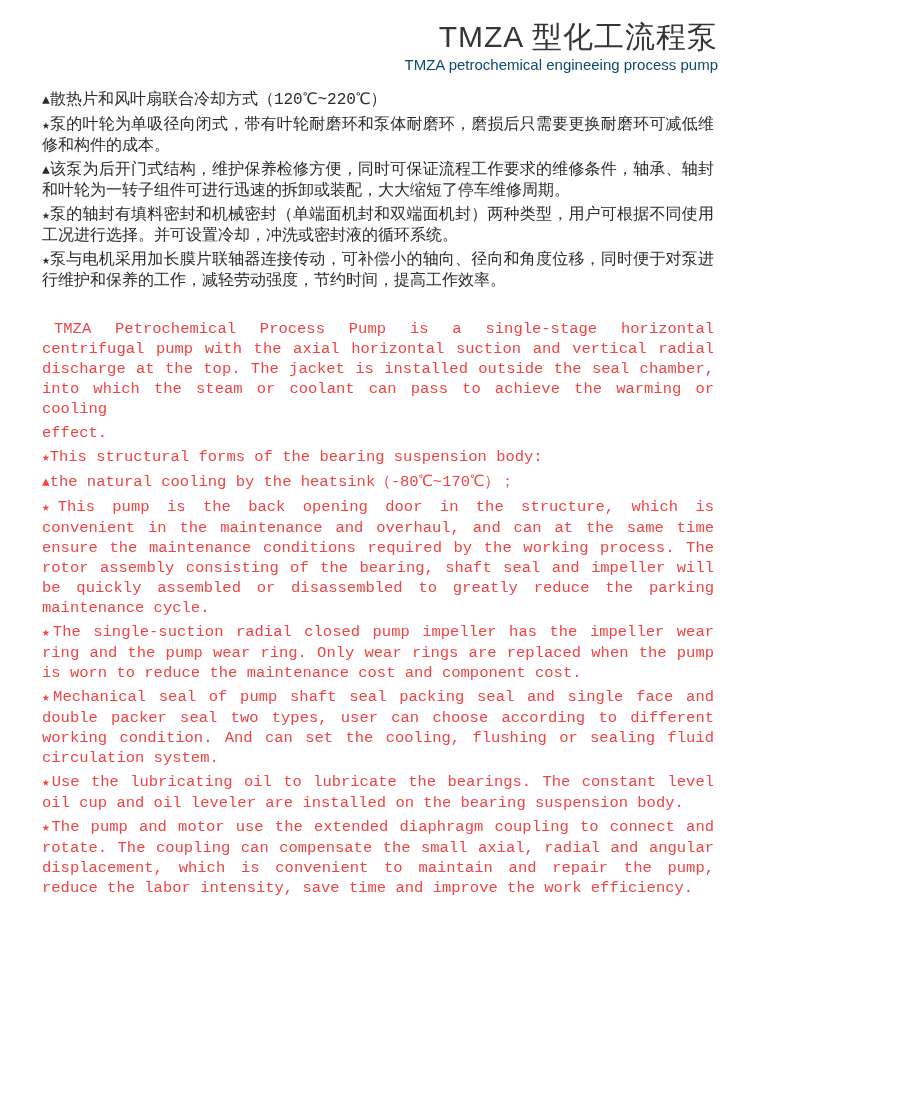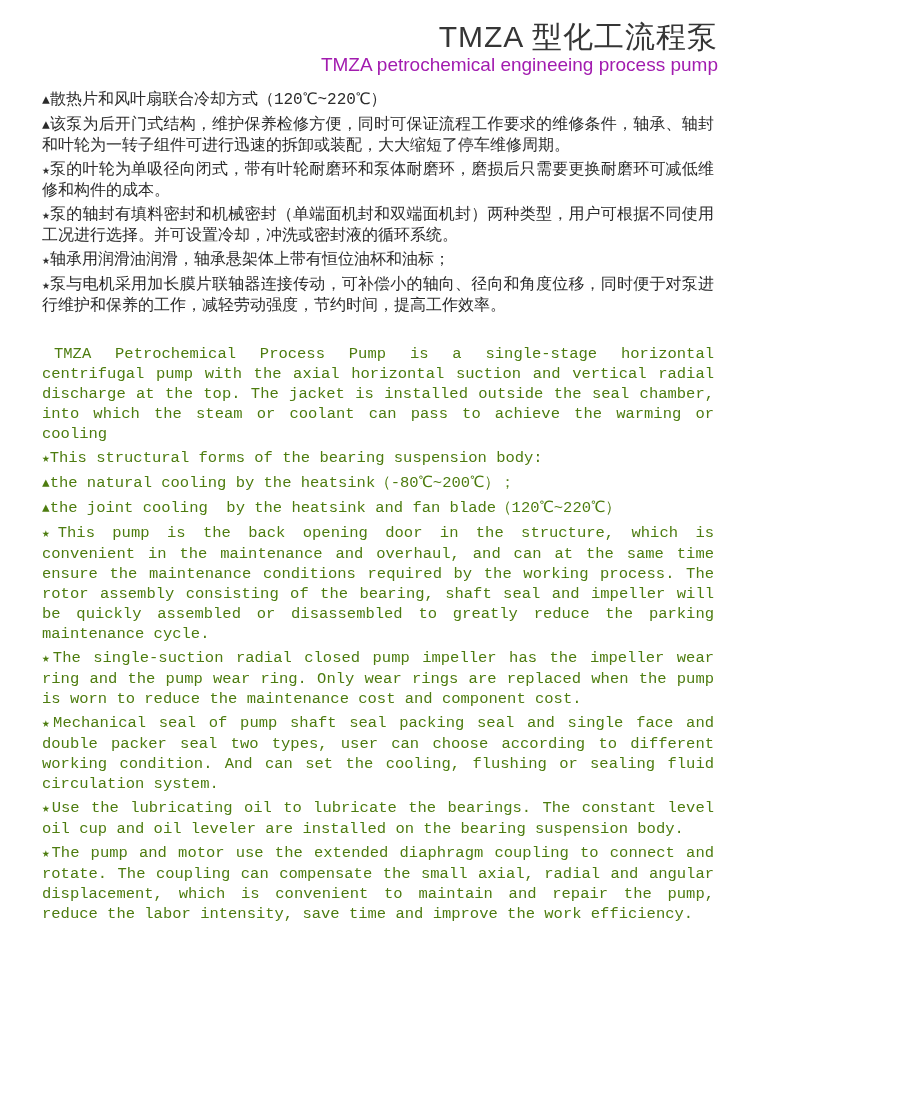--- a/index.html
+++ b/index.html
@@ -24,44 +24,44 @@
   .doc-title {
     margin: 0;
     font-size: 30px;
     line-height: 34px;
     font-weight: 500;
     letter-spacing: 1px;
     color: #363636;
   }
   .doc-subtitle {
     margin: 0;
-    font-size: 19px;
+    font-size: 15px;
     line-height: 22px;
     font-weight: 500;
-    color: #a21caf;
+    color: #0c4a6e;
   }
   .doc-body {
     margin-top: 14px;
   }
   .line {
     margin: 4px;
     line-height: 20px;
     text-align: justify;
     font-family: Liberation Mono, monospace;
   }
   .cn-section .line {
     font-size: 16px;
     color: #2b2b2b;
   }
   .en-section {
     margin-top: 28px;
   }
   .en-section .line {
     font-size: 15.5px;
-    color: #4d7c0f;
+    color: #ef4444;
   }
   .indent {
     text-indent: 12px;
   }
   .marker {
     font-size: 0.82em;
   }
 </style>
 </head>
 <body>
@@ -70,32 +70,31 @@
 
   <div class="doc-header">
     <h1 class="doc-title">TMZA 型化工流程泵</h1>
     <div class="doc-subtitle">TMZA petrochemical engineeing process pump</div>
   </div>
 
   <div class="doc-body">
 
     <div class="cn-section">
       <p class="line"><span class="marker">▲</span><span>散热片和风叶扇联合冷却方式（120℃~220℃）</span></p>
+      <p class="line"><span class="marker">★</span><span>泵的叶轮为单吸径向闭式，带有叶轮耐磨环和泵体耐磨环，磨损后只需要更换耐磨环可减低维修和构件的成本。</span></p>
       <p class="line"><span class="marker">▲</span><span>该泵为后开门式结构，维护保养检修方便，同时可保证流程工作要求的维修条件，轴承、轴封和叶轮为一转子组件可进行迅速的拆卸或装配，大大缩短了停车维修周期。</span></p>
-      <p class="line"><span class="marker">★</span><span>泵的叶轮为单吸径向闭式，带有叶轮耐磨环和泵体耐磨环，磨损后只需要更换耐磨环可减低维修和构件的成本。</span></p>
       <p class="line"><span class="marker">★</span><span>泵的轴封有填料密封和机械密封（单端面机封和双端面机封）两种类型，用户可根据不同使用工况进行选择。并可设置冷却，冲洗或密封液的循环系统。</span></p>
-      <p class="line"><span class="marker">★</span><span>轴承用润滑油润滑，轴承悬架体上带有恒位油杯和油标；</span></p>
       <p class="line"><span class="marker">★</span><span>泵与电机采用加长膜片联轴器连接传动，可补偿小的轴向、径向和角度位移，同时便于对泵进行维护和保养的工作，减轻劳动强度，节约时间，提高工作效率。</span></p>
     </div>
 
     <div class="en-section">
       <p class="line indent"><span>TMZA Petrochemical Process Pump is a single-stage horizontal centrifugal pump with the axial horizontal suction and vertical radial discharge at the top. The jacket is installed outside the seal chamber, into which the steam or coolant can pass to achieve the warming or cooling</span></p>
+      <p class="line"><span>effect.</span></p>
       <p class="line"><span class="marker">★</span><span>This structural forms of the bearing suspension body:</span></p>
-      <p class="line"><span class="marker">▲</span><span>the natural cooling by the heatsink（-80℃~200℃）；</span></p>
-      <p class="line"><span class="marker">▲</span><span>the joint cooling&nbsp; by the heatsink and fan blade（120℃~220℃）</span></p>
+      <p class="line"><span class="marker">▲</span><span>the natural cooling by the heatsink（-80℃~170℃）；</span></p>
       <p class="line"><span class="marker">★</span><span>This pump is the back opening door in the structure, which is convenient in the maintenance and overhaul, and can at the same time ensure the maintenance conditions required by the working process. The rotor assembly consisting of the bearing, shaft seal and impeller will be quickly assembled or disassembled to greatly reduce the parking maintenance cycle.</span></p>
       <p class="line"><span class="marker">★</span><span>The single-suction radial closed pump impeller has the impeller wear ring and the pump wear ring. Only wear rings are replaced when the pump is worn to reduce the maintenance cost and component cost.</span></p>
       <p class="line"><span class="marker">★</span><span>Mechanical seal of pump shaft seal packing seal and single face and double packer seal two types, user can choose according to different working condition. And can set the cooling, flushing or sealing fluid circulation system.</span></p>
       <p class="line"><span class="marker">★</span><span>Use the lubricating oil to lubricate the bearings. The constant level oil cup and oil leveler are installed on the bearing suspension body.</span></p>
       <p class="line"><span class="marker">★</span><span>The pump and motor use the extended diaphragm coupling to connect and rotate. The coupling can compensate the small axial, radial and angular displacement, which is convenient to maintain and repair the pump, reduce the labor intensity, save time and improve the work efficiency.</span></p>
     </div>
 
   </div>
 </div>
 

